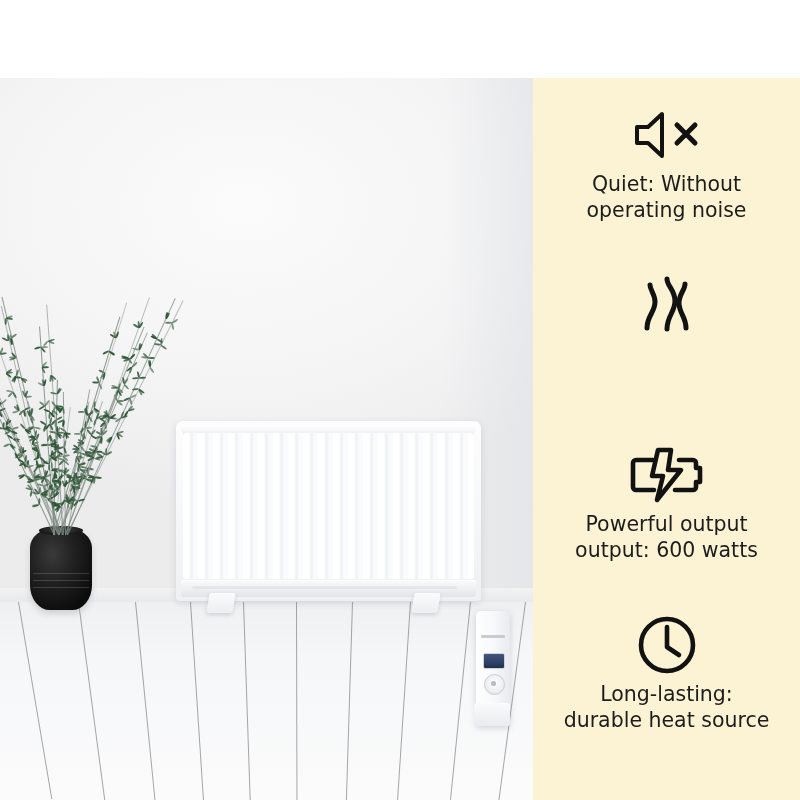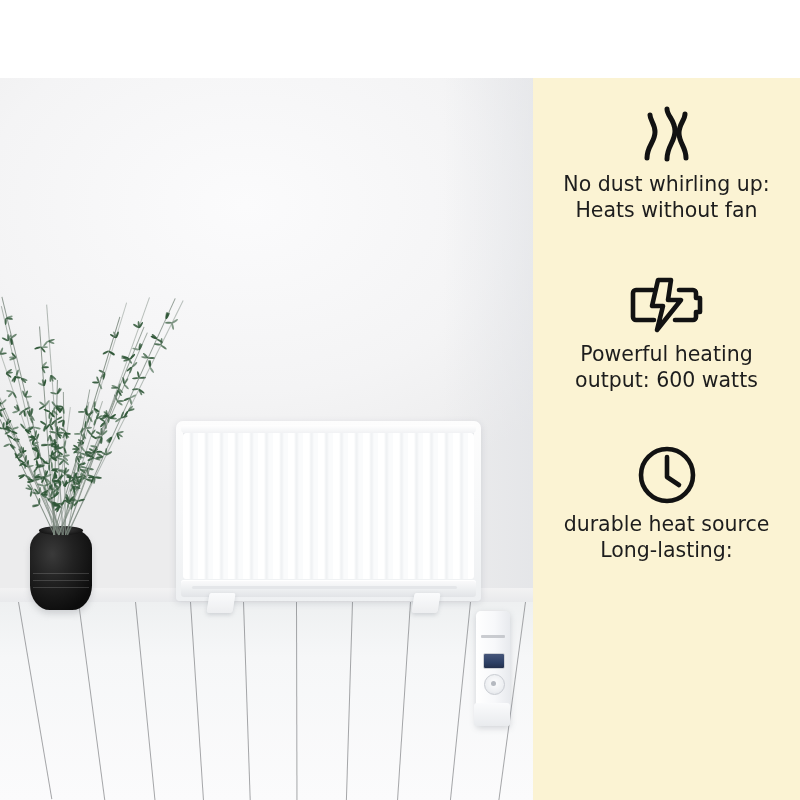--- a/index.html
+++ b/index.html
@@ -870,56 +870,64 @@
         <div class="control-brand"></div>
         <div class="control-screen"></div>
         <div class="control-pad"></div>
         <div class="control-base"></div>
       </div>
     </div>
   </div>
 
   <div class="features-pane">
 
+    <div class="feature">
+      <div class="feature-icon">
+        <svg width="72" height="52" viewBox="0 0 72 52">
+          <path d="M6 18 H17 L31 5 V47 L17 34 H6 Z" fill="none" stroke="#121212" stroke-width="4" stroke-linejoin="round" stroke-linecap="round"></path>
+          <path d="M46 16 L64 34 M64 16 L46 34" stroke="#121212" stroke-width="5" stroke-linecap="round"></path>
+        </svg>
+      </div>
+      <div class="feature-text">
+        <div>Quiet: Without</div>
+        <div>operating noise</div>
+      </div>
+    </div>
 
     <div class="feature">
       <div class="feature-icon">
         <svg width="60" height="58" viewBox="0 0 60 58">
           <path d="M10 52 C10 40 18 36 18 26 C18 18 13 14 13 9" fill="none" stroke="#121212" stroke-width="5" stroke-linecap="round"></path>
           <path d="M30 53 C30 40 38 36 38 25 C38 14 30 10 30 3" fill="none" stroke="#121212" stroke-width="5" stroke-linecap="round"></path>
           <path d="M49 52 C49 41 42 37 42 27 C42 18 48 14 48 8" fill="none" stroke="#121212" stroke-width="5" stroke-linecap="round"></path>
         </svg>
       </div>
-      <div class="feature-text">
-        <div>No dust whirling up:</div>
-        <div>Heats without fan</div>
-      </div>
     </div>
 
     <div class="feature">
       <div class="feature-icon">
         <svg width="80" height="58" viewBox="0 0 80 58">
           <path d="M26 14 H9 A3 3 0 0 0 6 17 V41 A3 3 0 0 0 9 44 H27" fill="none" stroke="#121212" stroke-width="4.6" stroke-linecap="round" stroke-linejoin="round"></path>
           <path d="M52 14 H66 A3 3 0 0 1 69 17 V22 H73 V36 H69 V41 A3 3 0 0 1 66 44 H48" fill="none" stroke="#121212" stroke-width="4.6" stroke-linecap="round" stroke-linejoin="round"></path>
           <path d="M44 4 H31 L25 30 H36 L30 54 L54 24 H41 Z" fill="none" stroke="#121212" stroke-width="4.6" stroke-linejoin="round" stroke-linecap="round"></path>
         </svg>
       </div>
       <div class="feature-text">
-        <div>Powerful heating</div>
+        <div>Powerful output</div>
         <div>output: 600 watts</div>
       </div>
     </div>
 
     <div class="feature">
       <div class="feature-icon">
         <svg width="62" height="62" viewBox="0 0 62 62">
           <circle cx="31" cy="31" r="26" fill="none" stroke="#121212" stroke-width="4.6"></circle>
           <path d="M31 13 V33 L43 41" fill="none" stroke="#121212" stroke-width="4.6" stroke-linecap="round" stroke-linejoin="round"></path>
         </svg>
       </div>
       <div class="feature-text">
+        <div>Long-lasting:</div>
         <div>durable heat source</div>
-        <div>Long-lasting:</div>
       </div>
     </div>
 
   </div>
 </div>
 
 </body></html>

